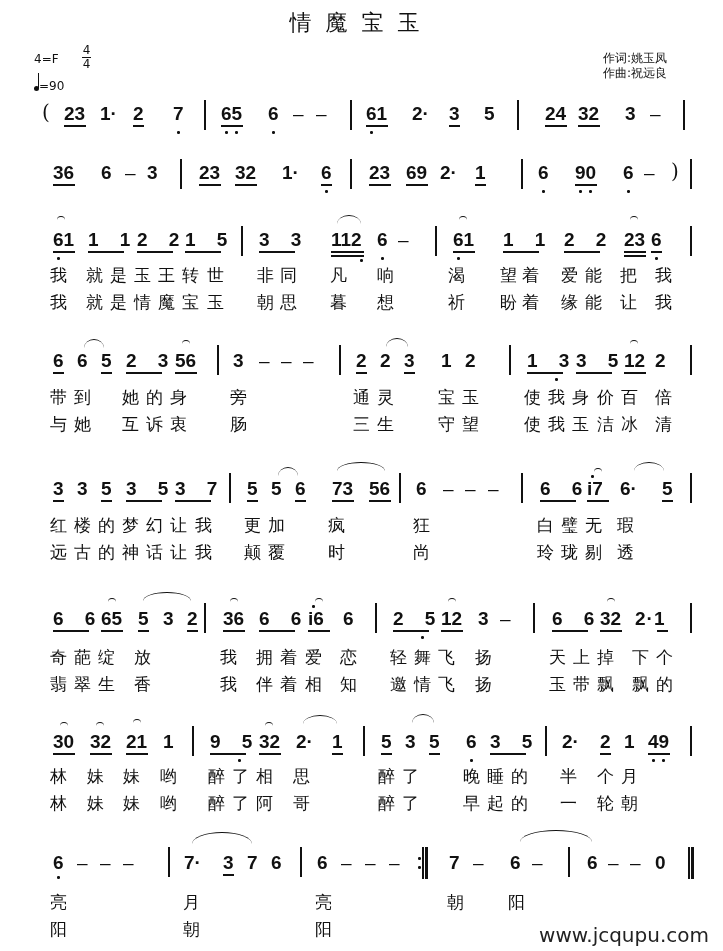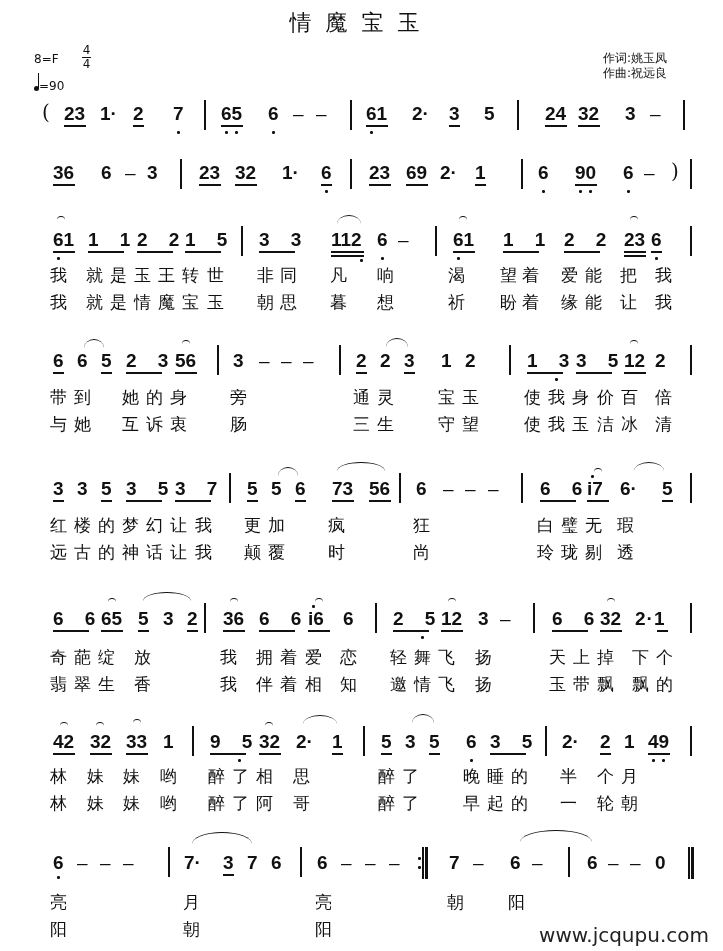--- a/index.html
+++ b/index.html
@@ -19,21 +19,21 @@
   .bar{position:absolute;width:1.5px;background:#111;}
   .slur{position:absolute;border-top:1.3px solid #111;border-radius:50% 50% 0 0/100% 100% 0 0;height:8px;}
   .lyr{position:absolute;font-size:17px;line-height:20px;font-family:"DejaVu Sans",sans-serif;white-space:pre;letter-spacing:0px;}
   .paren{position:absolute;font-size:20px;font-weight:normal;font-family:"DejaVu Serif",serif;}
   .watermark{position:absolute;right:14px;bottom:4px;font-size:20px;font-family:"DejaVu Sans",sans-serif;color:#222;}
 </style>
 </head>
 <body>
 
 <div class="title">情魔宝玉</div>
-<div class="meta key">8=F</div>
+<div class="meta key">4=F</div>
 <div class="ts">
   <div>4</div>
   <div style="border-top:1px solid #111;width:9px;margin:0 auto;"></div>
   <div>4</div>
 </div>
 <div class="meta tempo">
   <span class="note-glyph"></span><span>=90</span>
 </div>
 <div class="meta credits">
   <div>作词:姚玉凤</div>
@@ -426,27 +426,27 @@
     <span class="lyr" style="left:549px;top:674px;">玉</span>
     <span class="lyr" style="left:573px;top:674px;">带</span>
     <span class="lyr" style="left:597px;top:674px;">飘</span>
     <span class="lyr" style="left:632px;top:674px;">飘</span>
     <span class="lyr" style="left:656px;top:674px;">的</span>
   </div>
 </div>
 
 <div class="sys" style="top:0;">
   <div class="slur" style="left:60px;top:722px;width:8px;height:3px;"></div>
-  <span class="tok" style="left:53px;top:731px;">42</span>
+  <span class="tok" style="left:53px;top:731px;">30</span>
     <div style="position:absolute;left:53px;top:753px;width:22px;height:1.5px;background:#111;"></div>
   <div class="slur" style="left:96px;top:722px;width:8px;height:3px;"></div>
   <span class="tok" style="left:90px;top:731px;">32</span>
     <div style="position:absolute;left:90px;top:753px;width:22px;height:1.5px;background:#111;"></div>
   <div class="slur" style="left:133px;top:719px;width:8px;height:3px;"></div>
-  <span class="tok" style="left:126px;top:731px;">33</span>
+  <span class="tok" style="left:126px;top:731px;">21</span>
     <div style="position:absolute;left:126px;top:753px;width:22px;height:1.5px;background:#111;"></div>
   <span class="tok" style="left:163px;top:731px;">1</span>
   <div class="bar" style="left:192px;top:726px;height:30px;"></div>
   <span class="tok" style="left:210px;top:731px;letter-spacing:8px;">9 5</span>
     <div style="position:absolute;left:210px;top:753px;width:36px;height:1.5px;background:#111;"></div>
     <div class="dot-below" style="left:238px;top:759px;"></div>
   <div class="slur" style="left:265px;top:722px;width:8px;height:3px;"></div>
   <span class="tok" style="left:259px;top:731px;">32</span>
     <div style="position:absolute;left:259px;top:753px;width:22px;height:1.5px;background:#111;"></div>
   <div class="slur" style="left:303px;top:715px;width:34px;"></div>

